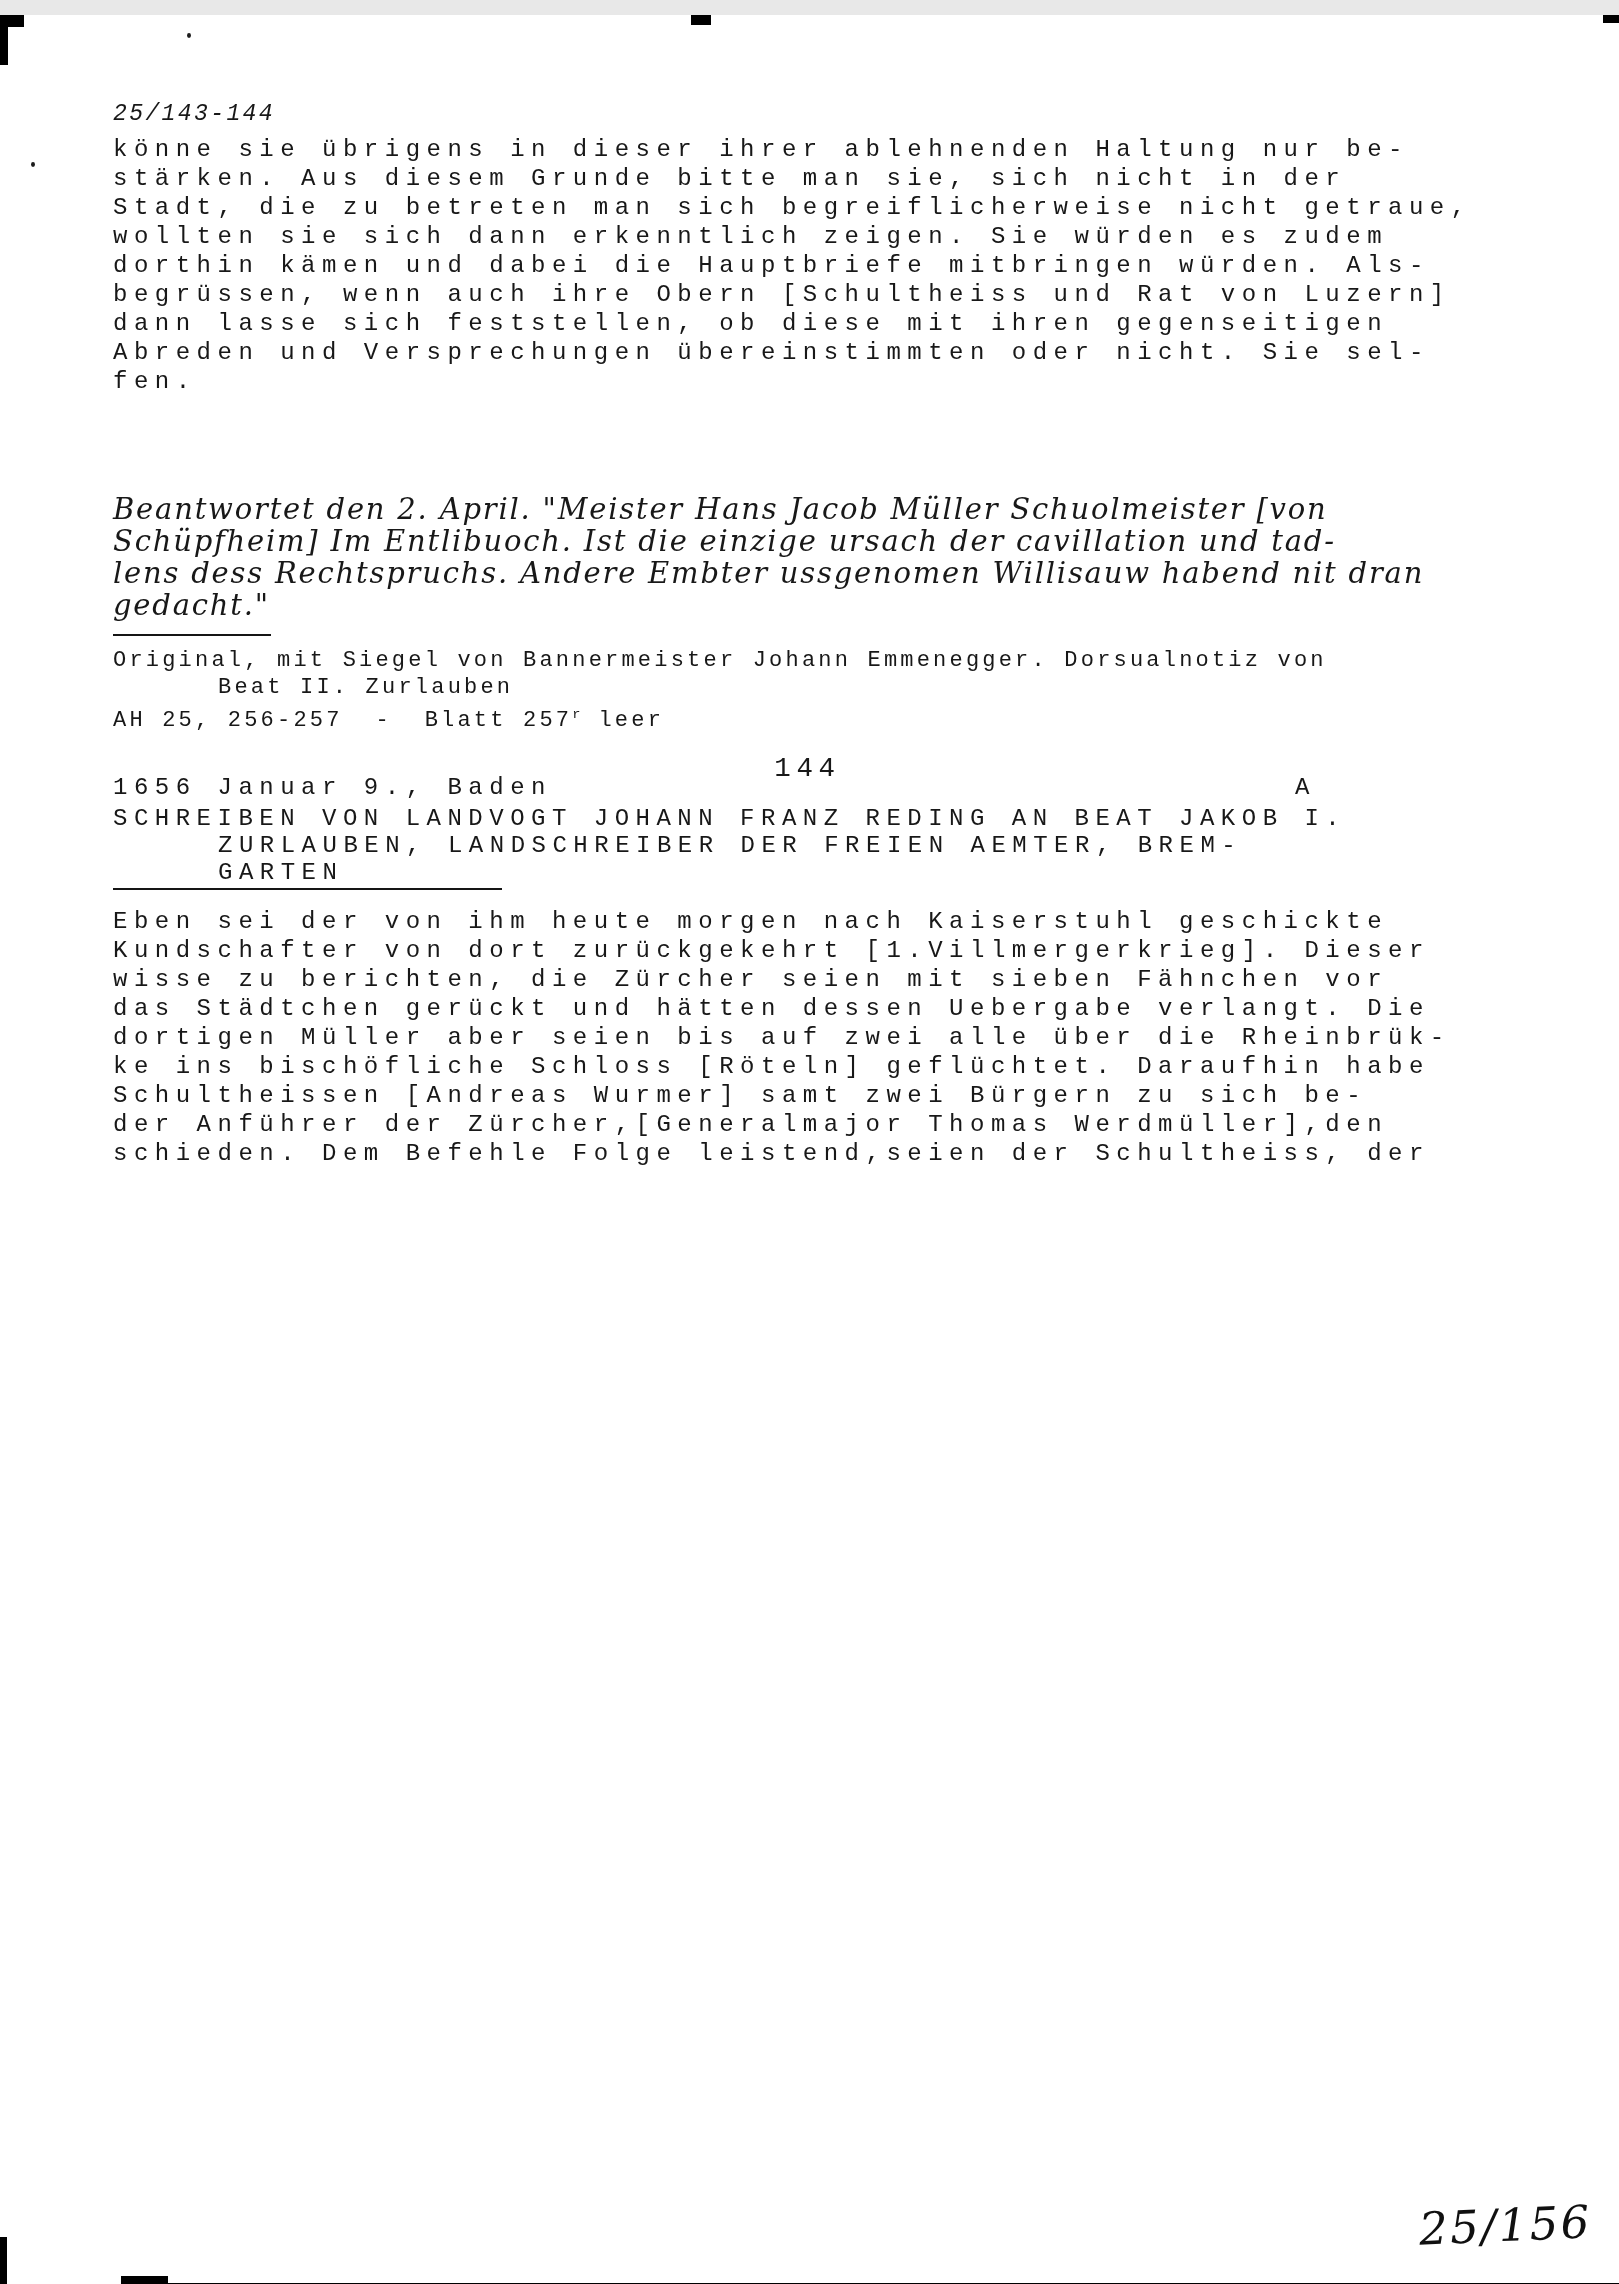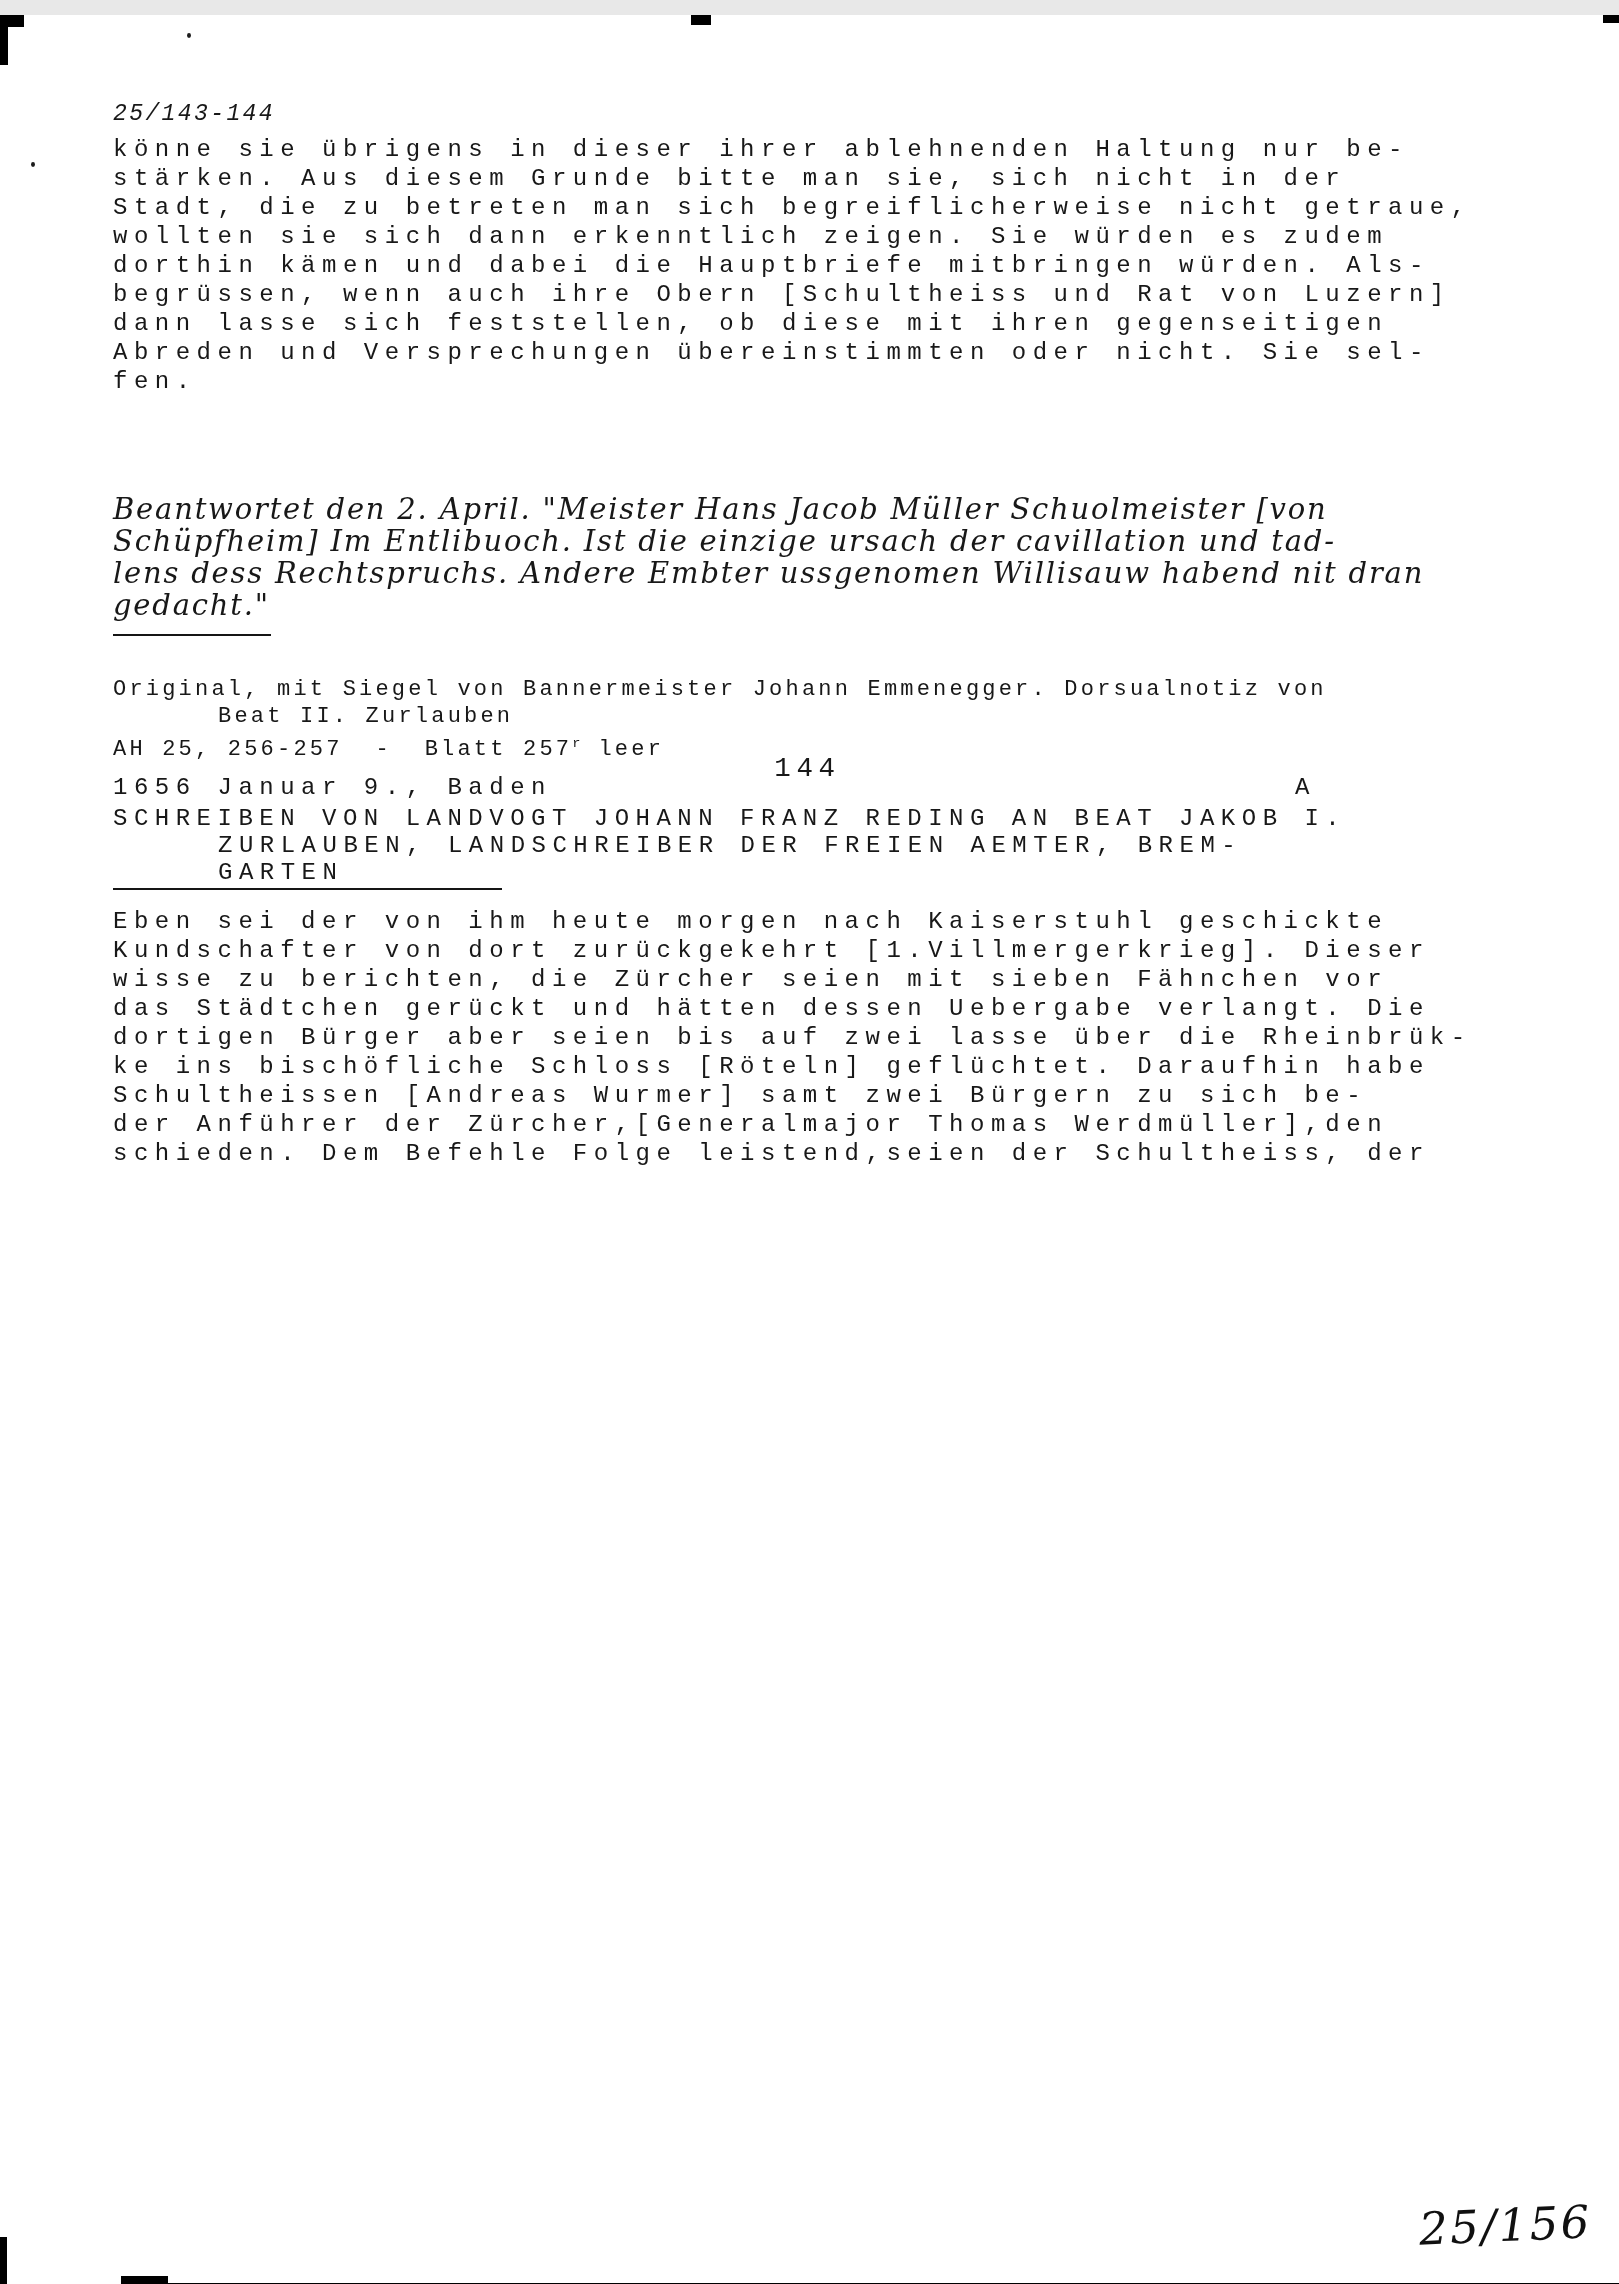--- a/index.html
+++ b/index.html
@@ -66,21 +66,21 @@
 
   <div class="abs para reply cursive" style="top:478px;">
     <div class="line">Beantwortet den 2. April. "Meister Hans Jacob Müller Schuolmeister [von</div>
     <div class="line">Schüpfheim] Im Entlibuoch. Ist die einzige ursach der cavillation und tad-</div>
     <div class="line">lens dess Rechtspruchs. Andere Embter ussgenomen Willisauw habend nit dran</div>
     <div class="line">gedacht."</div>
   </div>
 
   <div class="abs rule" style="top:619px;width:158px;"></div>
 
-  <div class="abs para tw-small" style="top:632px;margin-top:29px;">
+  <div class="abs para tw-small" style="top:632px;">
     <div class="line">Original, mit Siegel von Bannermeister Johann Emmenegger. Dorsualnotiz von</div>
     <div class="line indent">Beat II. Zurlauben</div>
     <div class="line"><span>AH 25, 256-257  -  Blatt 257</span><sup class="folio-r">r</sup><span> leer</span></div>
   </div>
 
   <div class="abs entry-number" style="top:721px;margin-top:17px;">144</div>
 
   <div class="abs tw-main" style="left:113px;top:758px;white-space:pre;">1656 Januar 9., Baden</div>
   <div class="abs tw-main" style="left:1295px;top:758px;">A</div>
 
@@ -90,21 +90,21 @@
     <div class="line indent">GARTEN</div>
   </div>
 
   <div class="abs rule" style="top:873px;width:389px;"></div>
 
   <div class="abs para tw-main" style="top:892px;">
     <div class="line">Eben sei der von ihm heute morgen nach Kaiserstuhl geschickte</div>
     <div class="line">Kundschafter von dort zurückgekehrt [1.Villmergerkrieg]. Dieser</div>
     <div class="line">wisse zu berichten, die Zürcher seien mit sieben Fähnchen vor</div>
     <div class="line">das Städtchen gerückt und hätten dessen Uebergabe verlangt. Die</div>
-    <div class="line">dortigen Bürger aber seien bis auf zwei lasse über die Rheinbrük-</div>
+    <div class="line">dortigen Müller aber seien bis auf zwei alle über die Rheinbrük-</div>
     <div class="line">ke ins bischöfliche Schloss [Röteln] geflüchtet. Daraufhin habe</div>
     <div class="line">Schultheissen [Andreas Wurmer] samt zwei Bürgern zu sich be-</div>
     <div class="line">der Anführer der Zürcher,[Generalmajor Thomas Werdmüller],den</div>
     <div class="line">schieden. Dem Befehle Folge leistend,seien der Schultheiss, der</div>
   </div>
 
   <div class="abs cursive handwritten" style="left:1419px;top:2184px;">25/156</div>
 
 </div>
 

